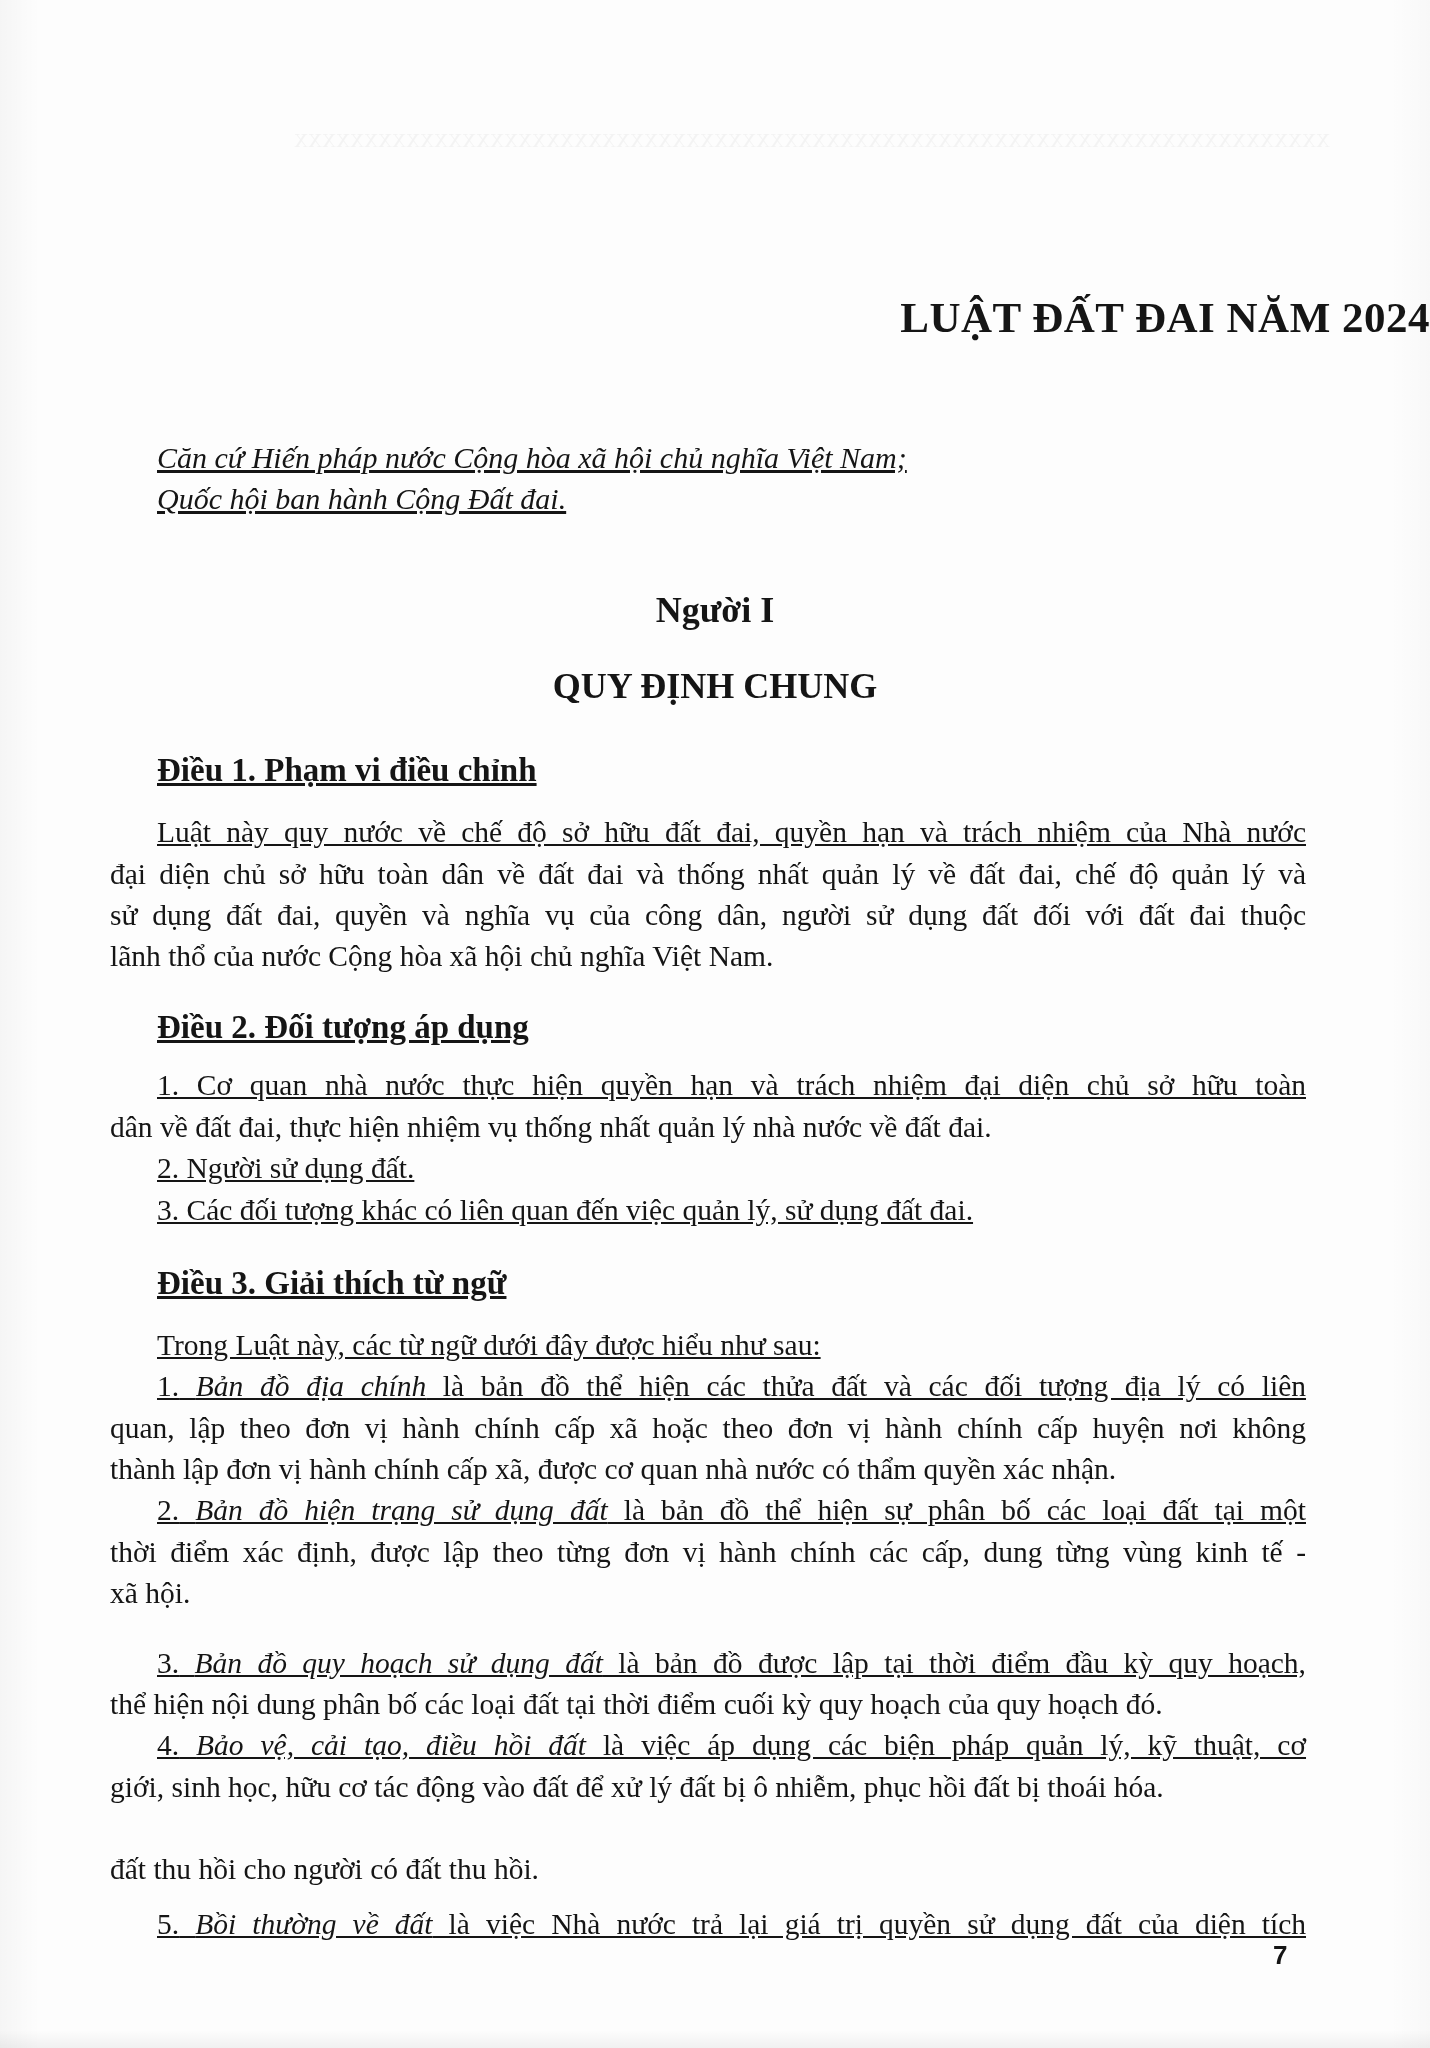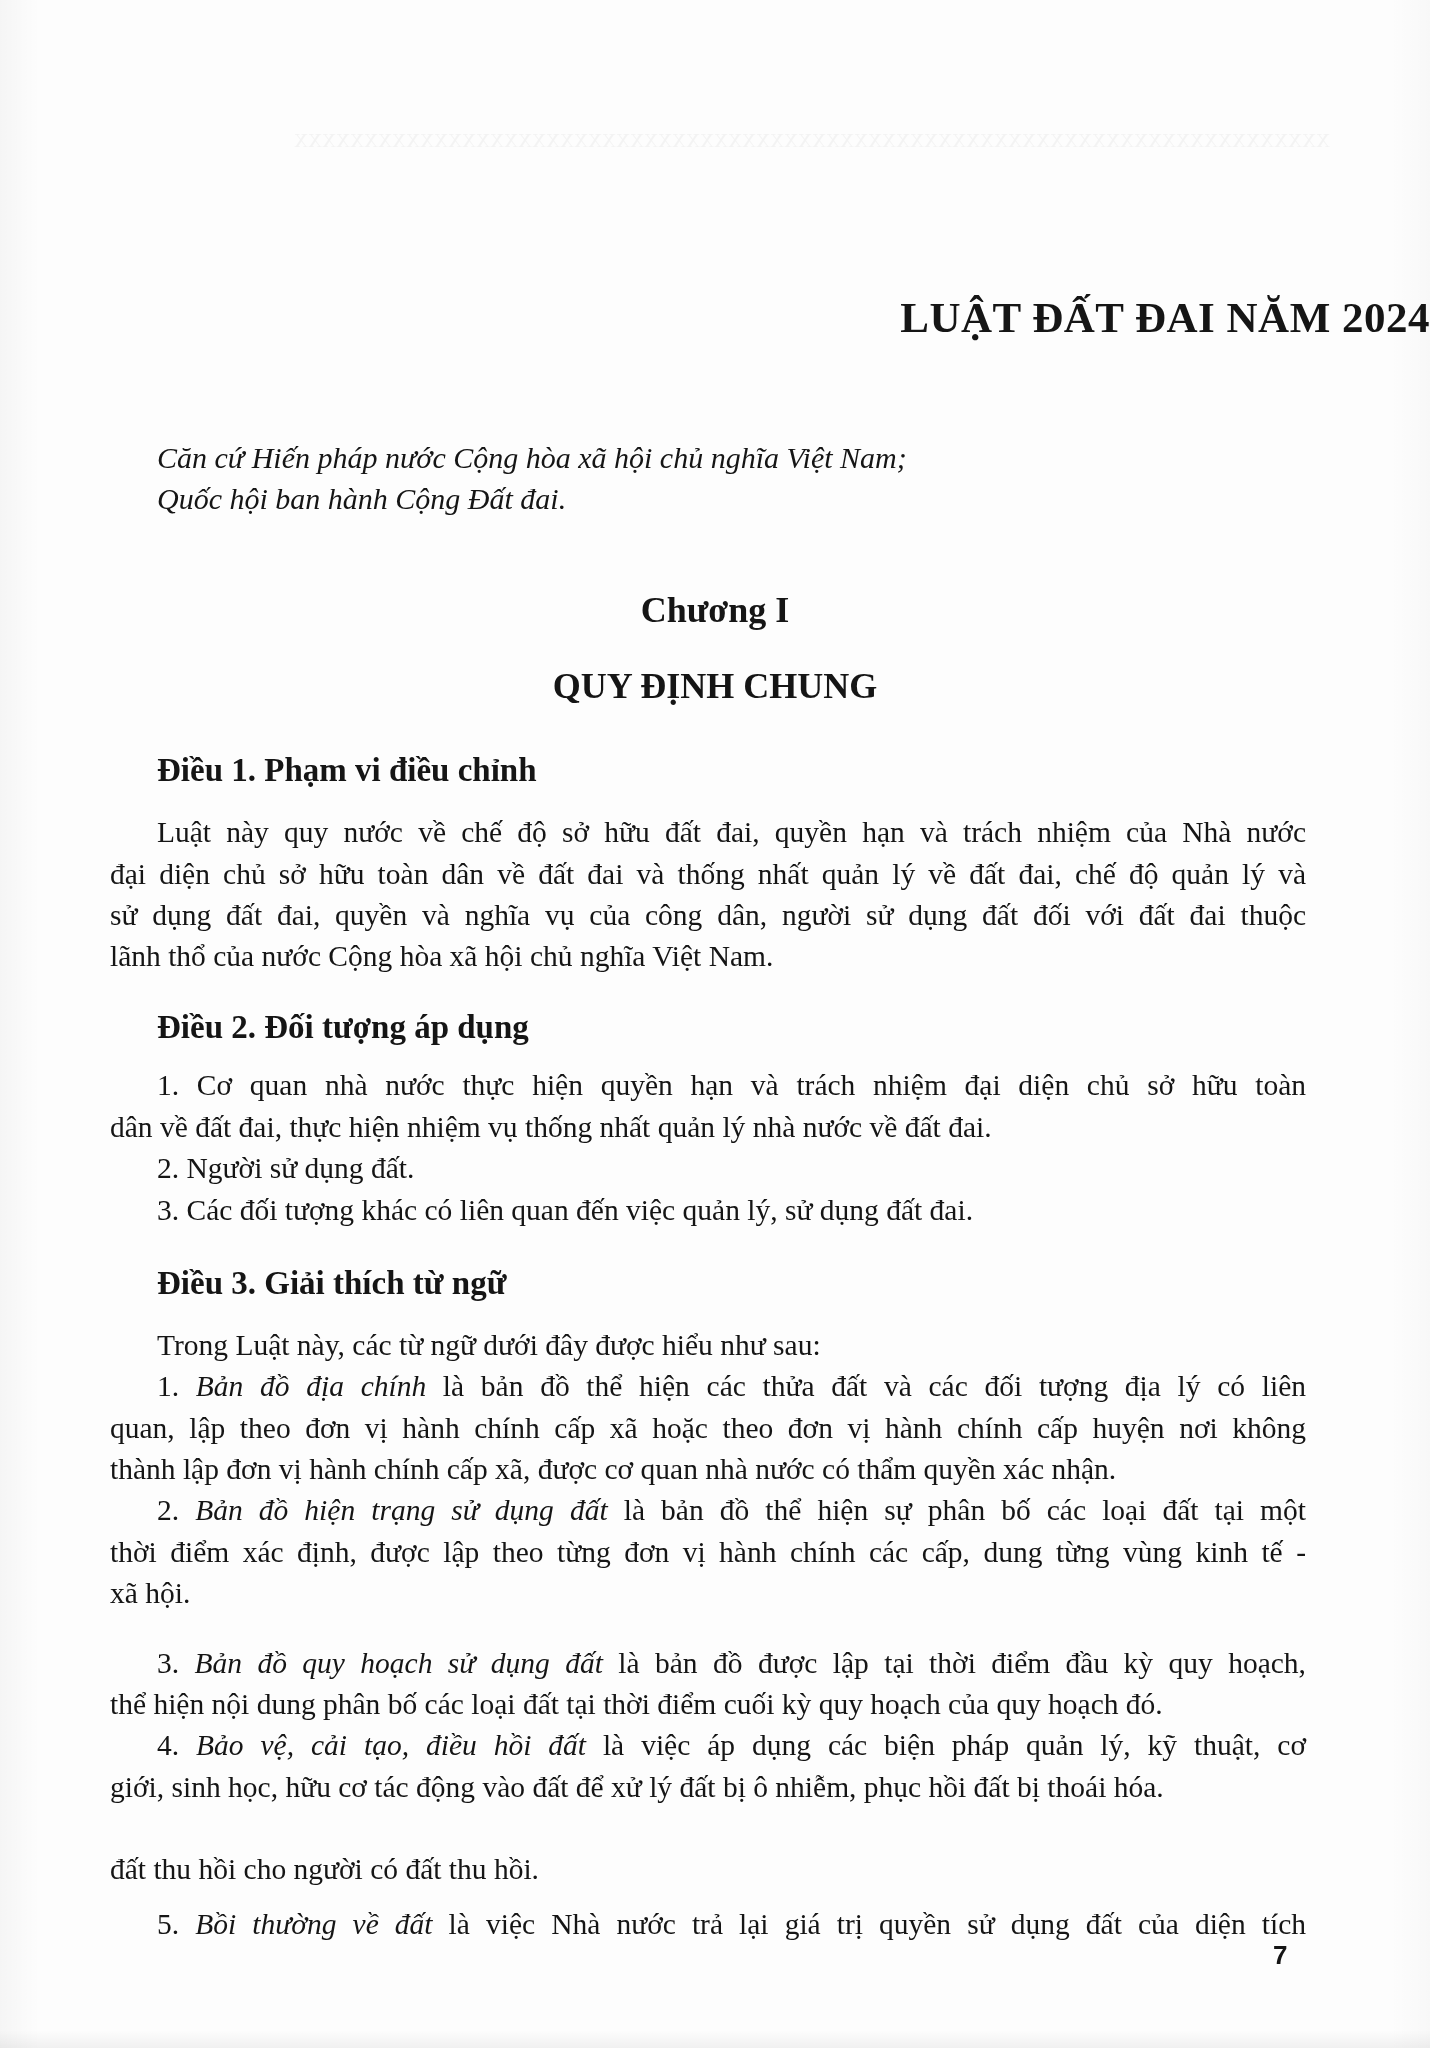--- a/index.html
+++ b/index.html
@@ -17,21 +17,21 @@
   .bottom-edge {
     position: absolute; left: 0; top: 2030px; width: 1430px; height: 18px;
     background: linear-gradient(180deg, rgba(0,0,0,0) 0%, rgba(0,0,0,0.05) 100%);
   }
   .ln {
     position: absolute; white-space: nowrap; font-size: 29.5px; line-height: 36px;
     transform-origin: left top;
   }
   .ln.full { left: 110px; width: 1196px; text-align: justify; text-align-last: justify; }
   .ln.last { left: 110px; }
-  .ln.ind { left: 157px; }
+  .ln.ind { left: 157px; text-decoration: underline; }
   .ln.ind.full { left: 157px; width: 1149px; }
   .title {
     position: absolute; left: 0; width: 1430px; top: 292px; text-align: right;
     font-weight: bold; font-size: 43px; line-height: 52px; letter-spacing: 0.5px;
   }
   .preamble { font-style: italic; font-size: 30px; }
   .chapter {
     position: absolute; left: 0; width: 1430px; text-align: center;
     font-weight: bold; font-size: 36px; line-height: 44px;
   }
@@ -54,21 +54,21 @@
 
 <div class="bleed" style="top:120px">xxxxxxxxxxxxxxxxxxxxxxxxxxxxxxxxxxxxxxxxxxxxxxxxxxxxxxxxxxxxxxxxxxxxxxxxxx</div>
 
 <main>
 
   <div class="title">LUẬT ĐẤT ĐAI NĂM 2024</div>
 
   <div class="ln ind preamble" style="top:440px">Căn cứ Hiến pháp nước Cộng hòa xã hội chủ nghĩa Việt Nam;</div>
   <div class="ln ind preamble" style="top:481px">Quốc hội ban hành Cộng Đất đai.</div>
 
-  <div class="chapter" style="top:588px">Chương I</div>
+  <div class="chapter" style="top:588px">Người I</div>
   <div class="chapter" style="top:664px">QUY ĐỊNH CHUNG</div>
 
   <div class="ln ind article" style="top:752px">Điều 1. Phạm vi điều chỉnh</div>
   <div class="ln ind full" style="top:814px">Luật này quy nước về chế độ sở hữu đất đai, quyền hạn và trách nhiệm của Nhà nước</div>
   <div class="ln full" style="top:856px">đại diện chủ sở hữu toàn dân về đất đai và thống nhất quản lý về đất đai, chế độ quản lý và</div>
   <div class="ln full" style="top:897px">sử dụng đất đai, quyền và nghĩa vụ của công dân, người sử dụng đất đối với đất đai thuộc</div>
   <div class="ln last" style="top:938px">lãnh thổ của nước Cộng hòa xã hội chủ nghĩa Việt Nam.</div>
 
   <div class="ln ind article" style="top:1009px">Điều 2. Đối tượng áp dụng</div>
   <div class="ln ind full" style="top:1067px">1. Cơ quan nhà nước thực hiện quyền hạn và trách nhiệm đại diện chủ sở hữu toàn</div>

